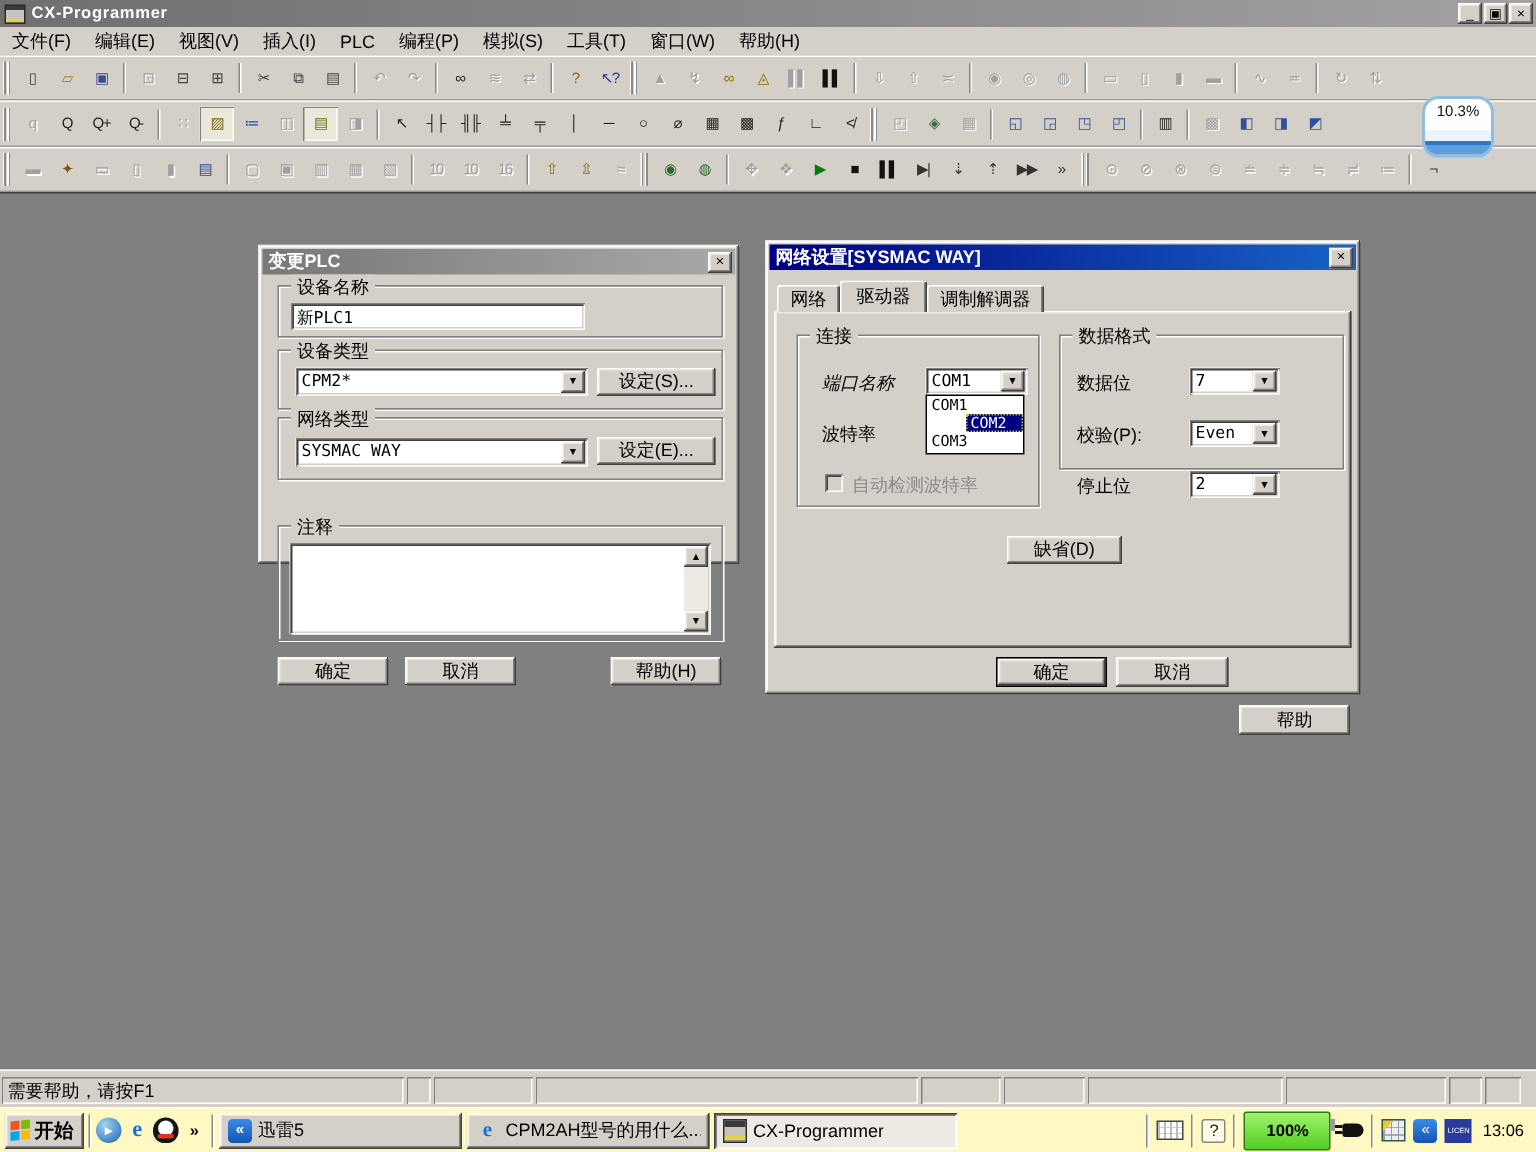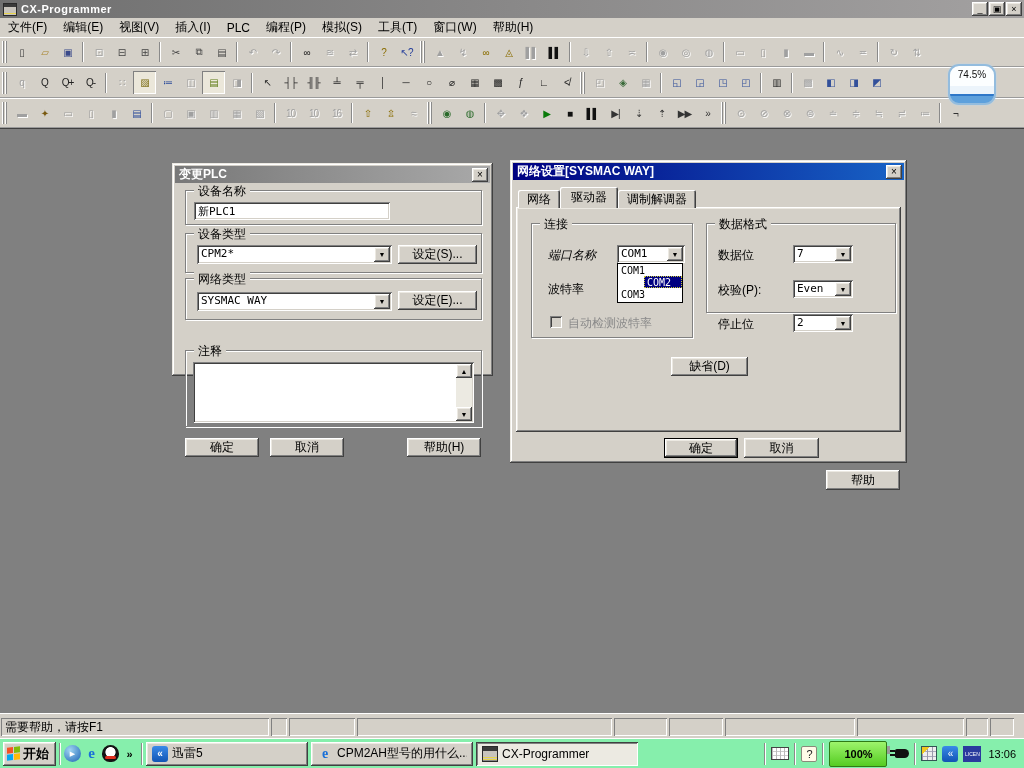--- a/index.html
+++ b/index.html
@@ -87,21 +87,21 @@
   .sbtn i { font-size:7px; color:#000; }
   .sbtn.up { top:0; } .sbtn.down { bottom:0; }
 
   
   .statusbar { position:absolute; left:0; top:713px; width:1024px; height:25px; background:#d4d0c8;
     display:flex; align-items:center; gap:2px; padding:3px 1px 2px 1px; border-top:1px solid #ffffff; }
   .sb-panel { height:18px; flex:0 0 auto; }
   .sb-text { width:268px; font-size:12px; color:#000; padding:1px 4px; white-space:nowrap; overflow:hidden; }
 
   
-  .taskbar { position:absolute; left:0; top:738px; width:1024px; height:30px; background:#86efac;
+  .taskbar { position:absolute; left:0; top:738px; width:1024px; height:30px; background:#fef9c3;
     border-top:1px solid #ffffff; display:flex; align-items:center; padding:0 3px; gap:3px; }
   .start-btn { height:24px; padding:0 7px 0 4px; background:#d4d0c8; display:flex; align-items:center; gap:3px;
     font-size:13px; font-weight:bold; color:#000; flex:0 0 auto; }
   .win-flag { width:13px; height:13px; transform:skewY(-6deg);
     background:
       linear-gradient(#f35325,#f35325) 0 0/46% 46% no-repeat,
       linear-gradient(#81bc06,#81bc06) 100% 0/46% 46% no-repeat,
       linear-gradient(#05a6f0,#05a6f0) 0 100%/46% 46% no-repeat,
       linear-gradient(#ffba08,#ffba08) 100% 100%/46% 46% no-repeat; }
   .ql { width:17px; height:17px; display:flex; align-items:center; justify-content:center; flex:0 0 auto; }
@@ -538,21 +538,21 @@
       <span class="tbtn disabled">
         <b>≔</b>
       </span>
       <span class="tb-sep"></span>
       <span class="tbtn" style="color: rgb(51, 51, 51);">
         <b>¬</b>
       </span>
   </div>
 
   <div class="batt-overlay">
-    <span>74.5%</span>
+    <span>10.3%</span>
   </div>
 
   <div class="client"></div>
 
   <div class="dialog" style="left:172px; top:163px; width:321px; height:213px;padding-left:40px;">
     <div class="dlg-title inactive">
       <span>变更PLC</span>
       <span class="dlg-close out">
           <b>×</b>
         </span>

